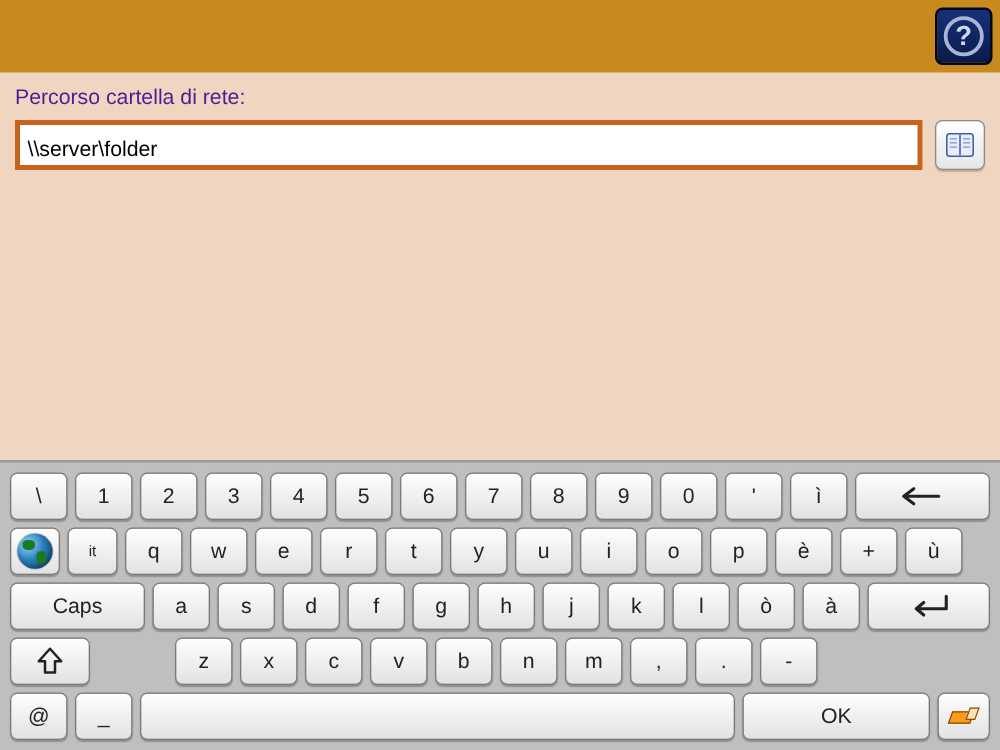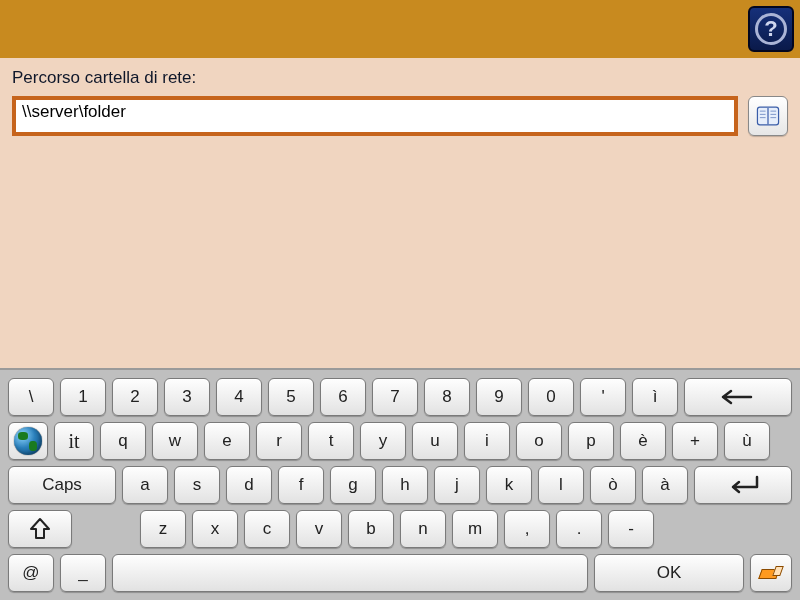--- a/index.html
+++ b/index.html
@@ -35,35 +35,35 @@
     border-radius: 50%;
     display: flex; align-items: center; justify-content: center;
     font-size: 22px;
   }
   
   .content {
     padding: 10px 12px 0 12px;
   }
   .field-label {
     font-size: 17px;
-    color: #0f172a;
+    color: #4c1d95;
     margin-bottom: 8px;
   }
   .input-row {
     display: flex;
     align-items: center;
     gap: 10px;
   }
   .path-input-wrap {
     flex: 1;
     border: 4px solid #c6641c;
     background: #fff;
     padding: 2px 6px;
     height: 40px;
-    display: flex; align-items: flex-start;
+    display: flex; align-items: flex-end;
   }
   .path-input {
     border: none;
     outline: none;
     font-size: 17px;
     width: 100%;
     background: transparent;
     font-family: Arial, Helvetica, sans-serif;
     color: #000;
   }
@@ -106,21 +106,21 @@
     flex-shrink: 0;
   }
   .key.std { width: 46px; }
   .key.caps { width: 108px; }
   .key.shift { width: 64px; }
   .key.space { flex: 1; }
   .key.ok { width: 150px; }
   .key.cancel { width: 150px; }
   .key.alt { width: 70px; }
   .key.globe { width: 40px; padding:0; }
-  .key.it { width: 40px; font-size:20px;font-family:Liberation Serif, serif;}
+  .key.it { width: 40px; font-size:12px;}
   .key.eraser { width: 42px; }
   .key svg { pointer-events:none; }
   .globe-icon {
     width: 28px; height: 28px; border-radius: 50%;
     background: radial-gradient(circle at 30% 30%, #8fd7ff 0%, #2a7fbb 45%, #0a4a7a 100%);
     position: relative;
     box-shadow: inset -2px -2px 4px rgba(0,0,0,.3), 0 0 1px #000;
   }
   .globe-icon::before, .globe-icon::after {
     content:""; position:absolute; background:#1a7a20; border-radius:40%;

